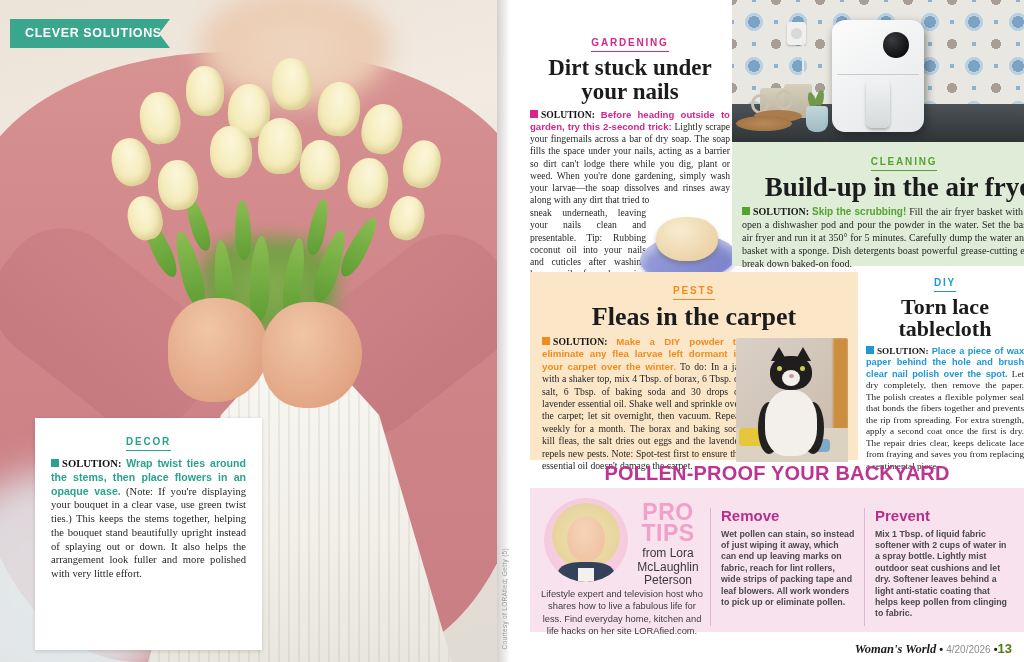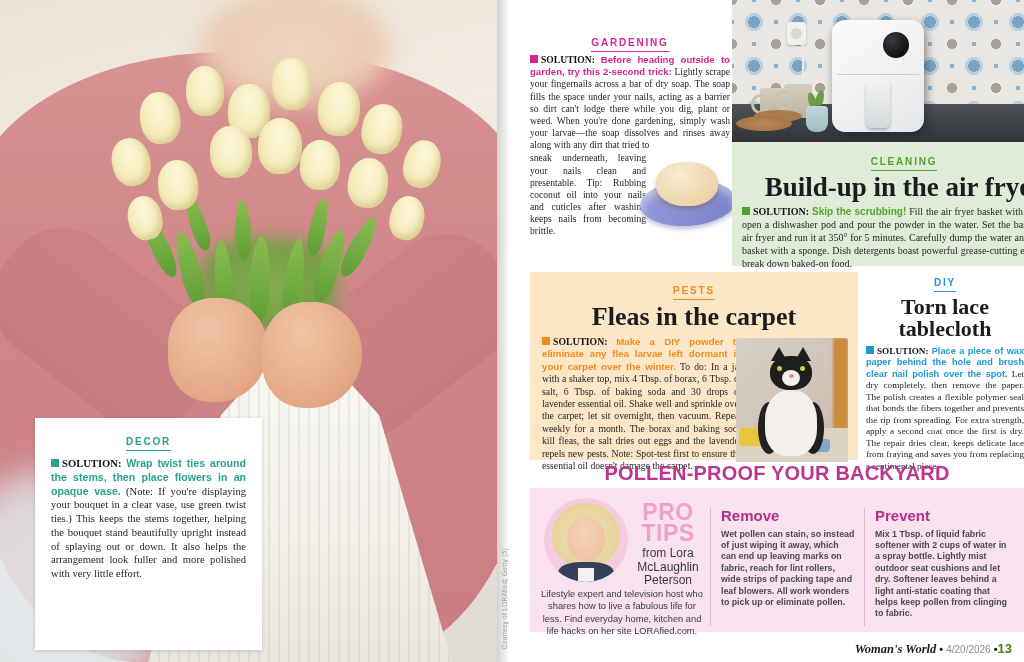--- a/index.html
+++ b/index.html
@@ -207,35 +207,39 @@
     <div class="tulip" style="left:348px;top:158px;width:40px;height:50px;transform:rotate(8deg);"></div>
     <div class="tulip" style="left:210px;top:126px;width:42px;height:52px;transform:rotate(-2deg);"></div>
     <div class="tulip" style="left:258px;top:118px;width:44px;height:56px;transform:rotate(1deg);"></div>
     <div class="tulip" style="left:300px;top:140px;width:40px;height:50px;transform:rotate(3deg);"></div>
     <div class="tulip" style="left:128px;top:196px;width:34px;height:44px;transform:rotate(-12deg);"></div>
     <div class="tulip" style="left:390px;top:196px;width:34px;height:44px;transform:rotate(13deg);"></div>
     <div id="vase"></div>
     <div class="hand" style="left:168px;top:298px;width:100px;height:104px;"></div>
     <div class="hand" style="left:262px;top:302px;width:100px;height:106px;"></div>
 
+    <div id="ribbon">
+      <span class="rl">CLEVER SOLUTIONS</span>
+    </div>
 
     <div id="decor-card">
       <span class="cat-label c-teal">DECOR</span>
       <p class="serif-body">
         <span class="sq bg-teal"></span><b class="sol-label">SOLUTION:</b>
         <b class="lead c-teal">Wrap twist ties around the stems, then place flowers in an opaque vase.</b>
         <span>(Note: If you're displaying your bouquet in a clear vase, use green twist ties.) This keeps the stems together, helping the bouquet stand beautifully upright instead of splaying out or down. It also helps the arrangement look fuller and more polished with very little effort.</span>
       </p>
     </div>
   </div>
 
   <div id="gutter"></div>
 
   <div id="gardening">
     <span class="cat-label c-pink">GARDENING</span>
+    <div class="sec-title">Dirt stuck under your nails</div>
     <p class="serif-body" style="margin:2px 0 0;">
       <span class="sq bg-pink"></span><b class="sol-label">SOLUTION:</b>
       <b class="lead c-pink">Before heading outside to garden, try this 2-second trick:</b>
       <span>Lightly scrape your fingernails across a bar of dry soap. The soap fills the space under your nails, acting as a barrier so dirt can't lodge there while you dig, plant or weed. When you're done gardening, simply wash your larvae—the soap dissolves and rinses away along with any dirt that tried to</span>
     </p>
     <div id="g-bottom">
       <p class="serif-body" id="g-text2" style="margin:0;">sneak underneath, leaving your nails clean and presentable. Tip: Rubbing coconut oil into your nails and cuticles after washing keeps nails from becoming brittle.</p>
       <div id="soap">
         <div class="dish"></div>
         <div class="bar"></div>

